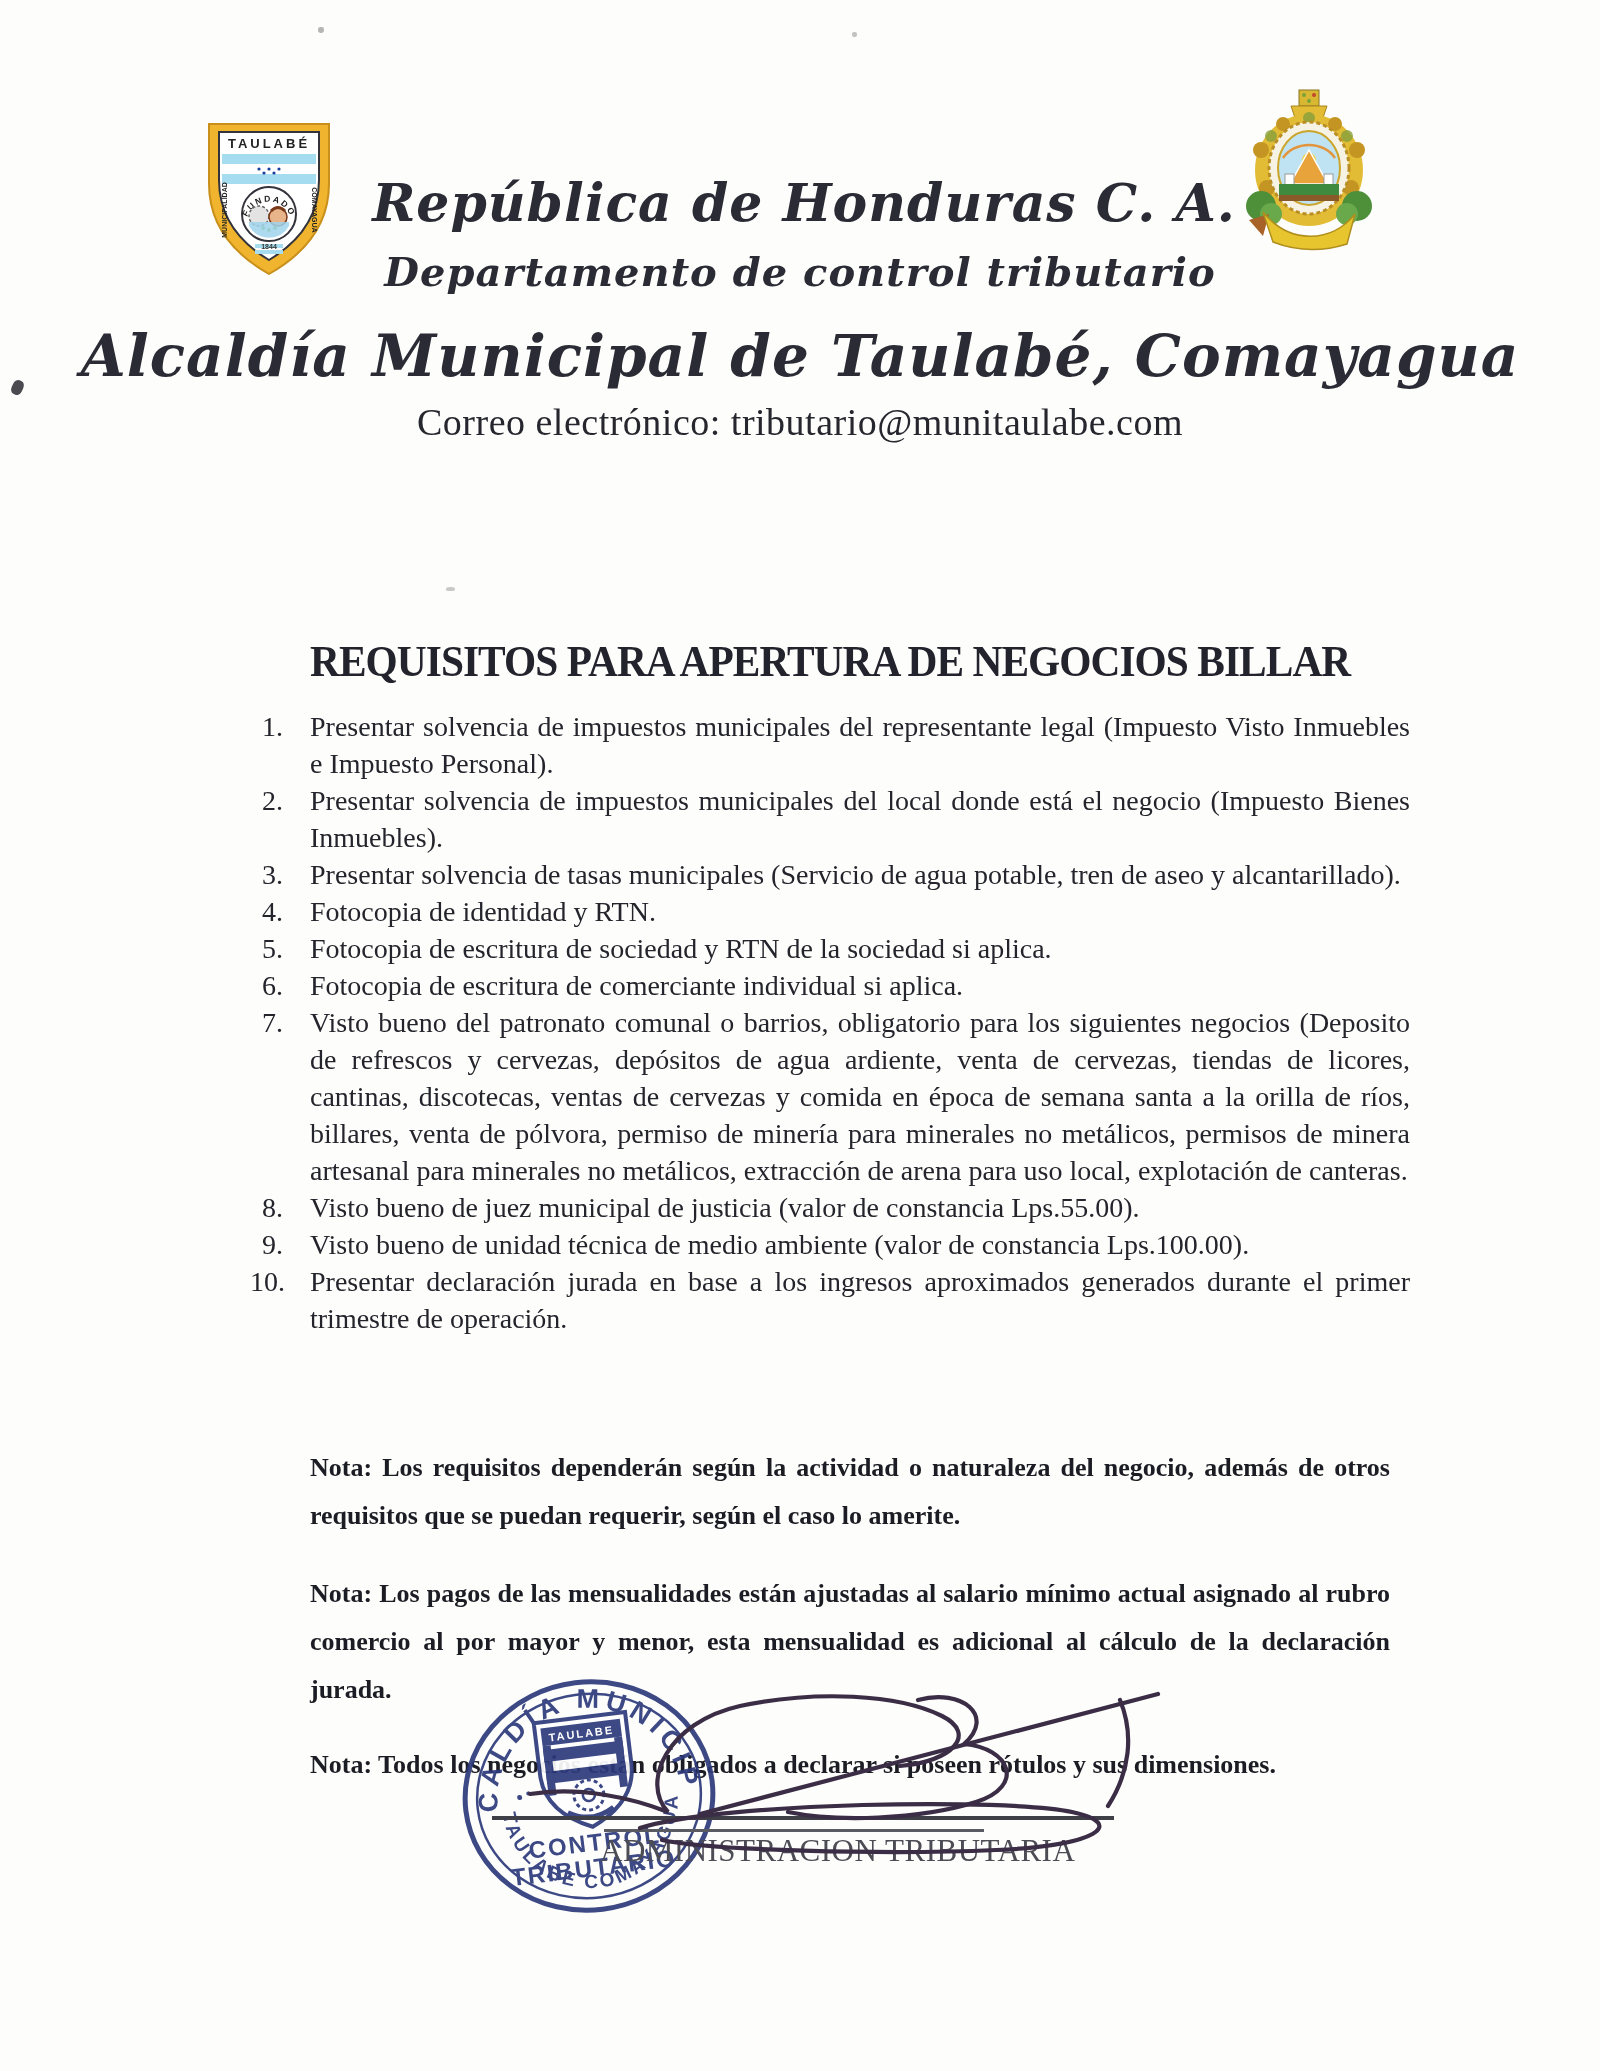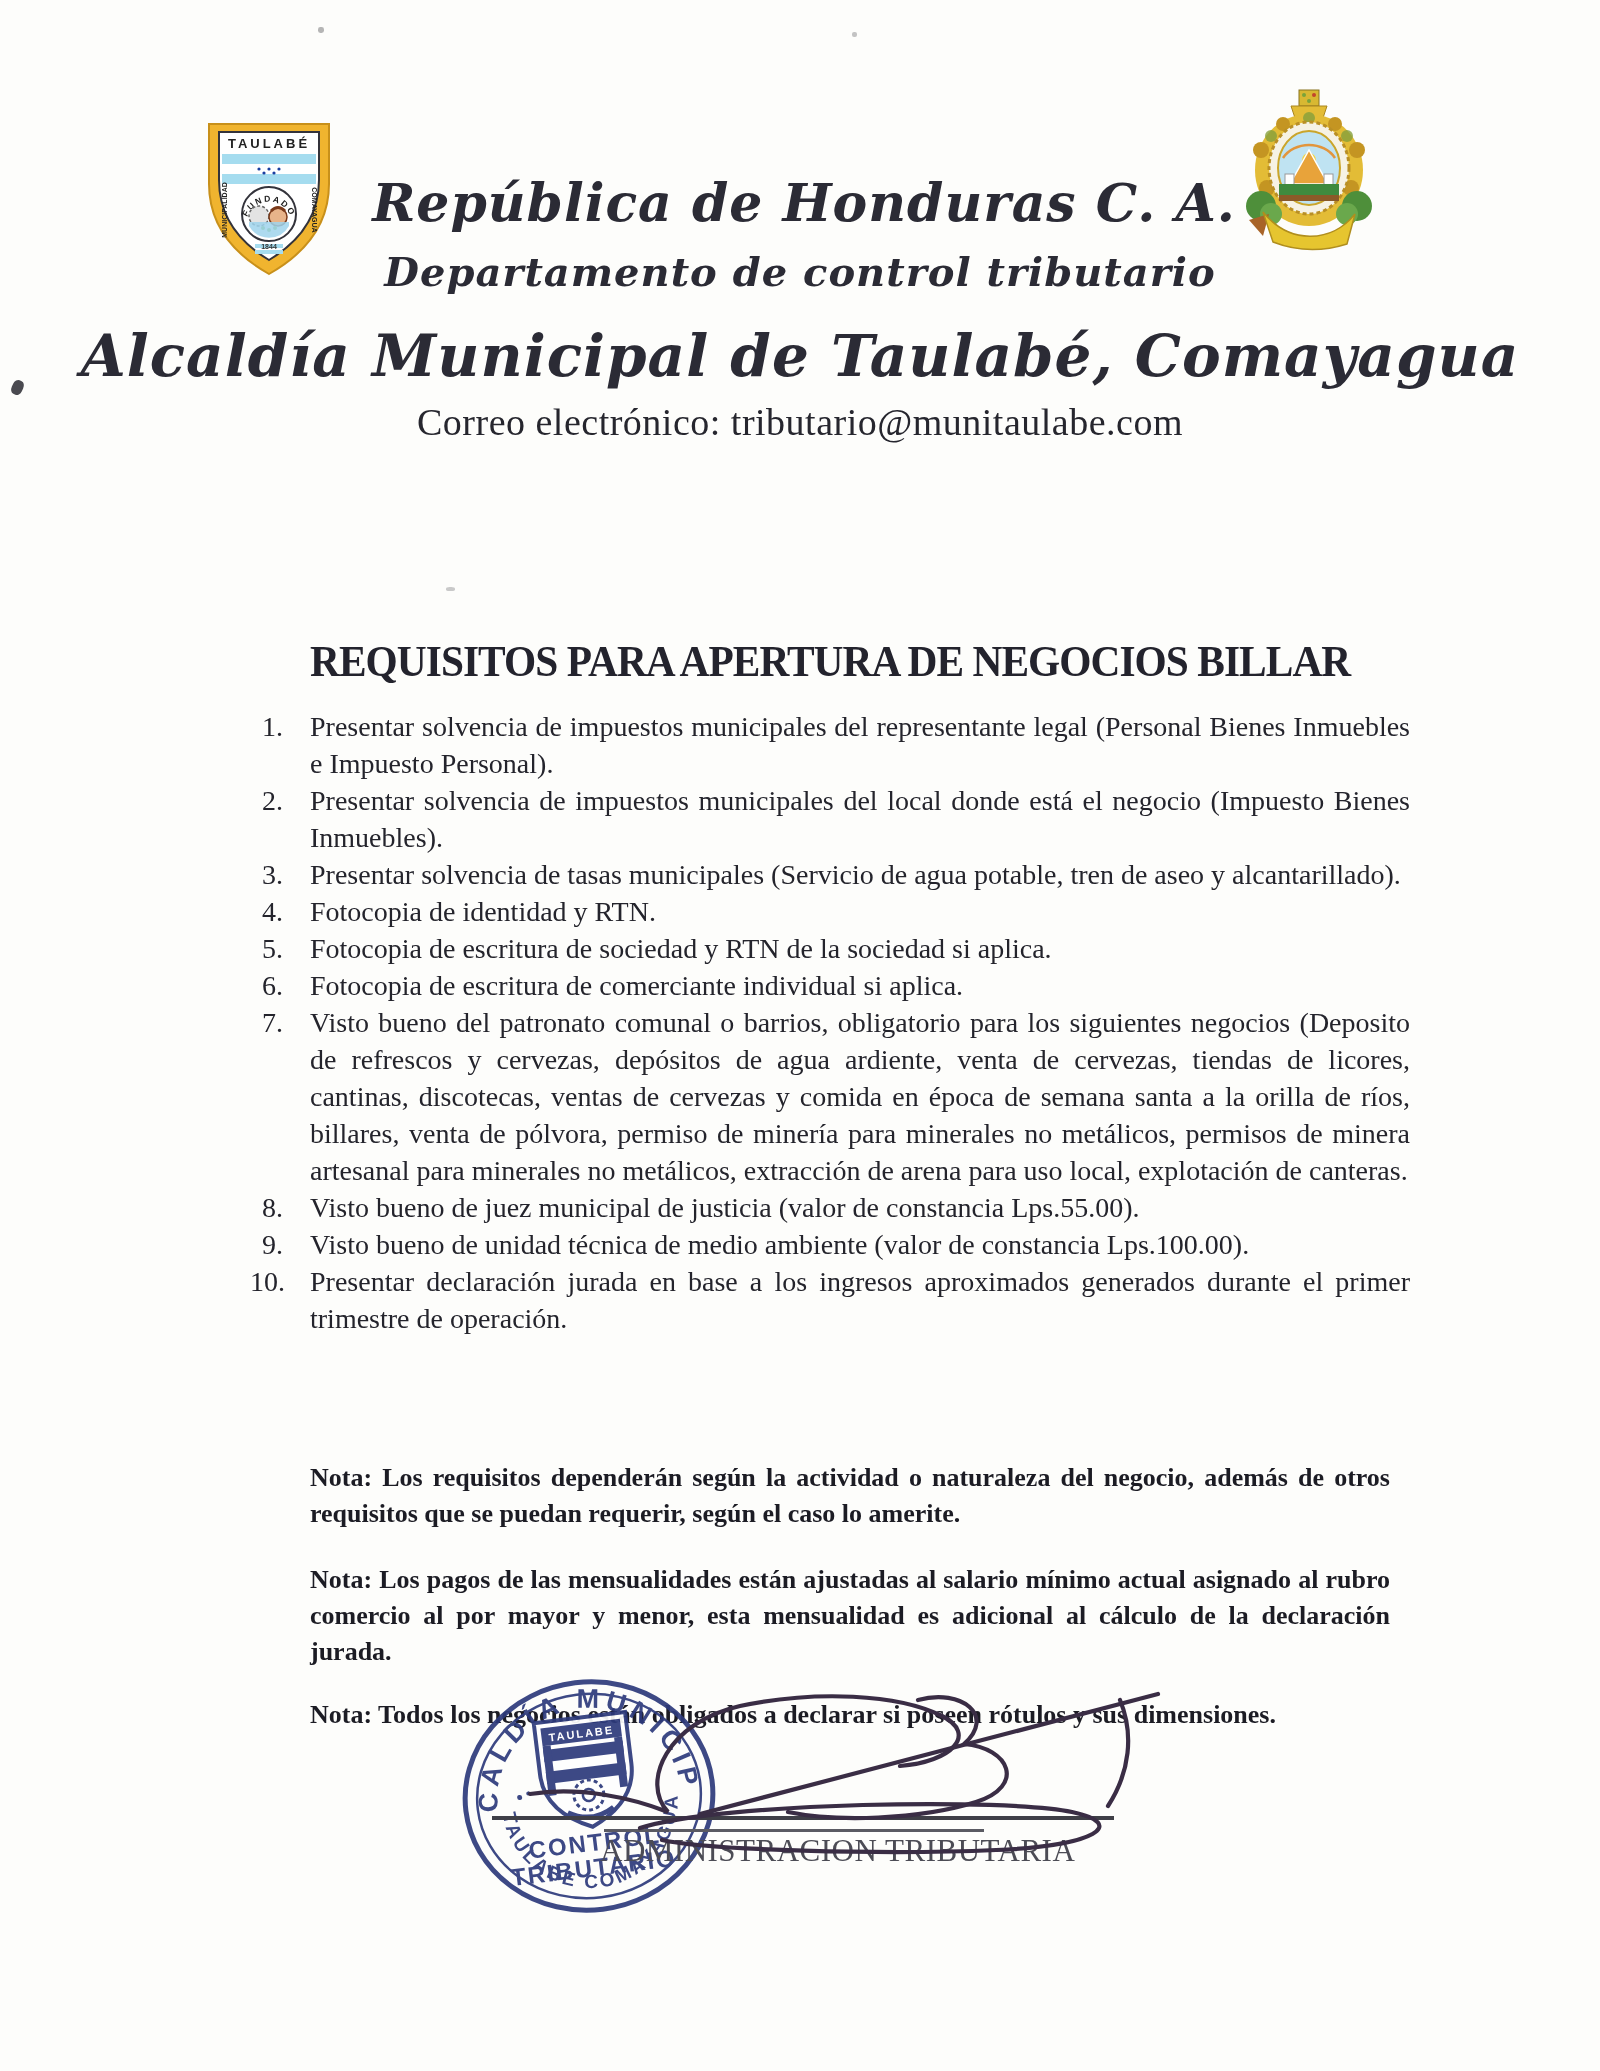--- a/index.html
+++ b/index.html
@@ -34,23 +34,22 @@
     position:absolute;left:250px;top:708px;width:1160px;
     margin:0;padding:0;list-style:none;
     font-size:28px;line-height:37px;
   }
   .req-list li{position:relative;padding-left:60px;width:1100px;text-align:justify;}
   .req-num{position:absolute;left:12px;top:0;}
   .req-list li.wide .req-num{left:0;}
   
   .notes{
     position:absolute;left:310px;top:1444px;width:1080px;
-    font-size:26px;line-height:36px;font-weight:bold;color:#1c1c24;
+    font-size:26px;line-height:48px;font-weight:bold;color:#1c1c24;
     text-align:justify;
-    margin-top:16px;
   }
   .note{margin:0 0 30px 0;}
   .note:nth-child(2){margin-bottom:27px;}
   .note:last-child{margin-bottom:0;}
   .note-3{margin-top:25px;}
   
   .stamp-svg,.sig-svg{position:absolute;left:0;top:0;width:1600px;height:2071px;pointer-events:none;}
   .sig-line-1{position:absolute;left:492px;top:1816px;width:622px;height:4px;background:#3f3f47;}
   .sig-line-2{position:absolute;left:604px;top:1829px;width:380px;height:3px;background:#5a5a62;}
   .sig-caption{
@@ -153,21 +152,21 @@
   </div>
 
   <div class="script-line script-1">República de Honduras C. A.</div>
   <div class="script-line script-2">Departamento de control tributario</div>
   <div class="script-line script-3">Alcaldía Municipal de Taulabé, Comayagua</div>
   <div class="email-line">Correo electrónico: tributario@munitaulabe.com</div>
 
   <div class="doc-title">REQUISITOS PARA APERTURA DE NEGOCIOS BILLAR</div>
 
   <ol class="req-list">
-    <li><span class="req-num">1.</span><span>Presentar solvencia de impuestos municipales del representante legal (Personal Bienes Inmuebles e Impuesto Personal).</span></li>
+    <li><span class="req-num">1.</span><span>Presentar solvencia de impuestos municipales del representante legal (Impuesto Visto Inmuebles e Impuesto Personal).</span></li>
     <li><span class="req-num">2.</span><span>Presentar solvencia de impuestos municipales del local donde está el negocio (Impuesto Bienes Inmuebles).</span></li>
     <li><span class="req-num">3.</span><span>Presentar solvencia de tasas municipales (Servicio de agua potable, tren de aseo y alcantarillado).</span></li>
     <li><span class="req-num">4.</span><span>Fotocopia de identidad y RTN.</span></li>
     <li><span class="req-num">5.</span><span>Fotocopia de escritura de sociedad y RTN de la sociedad si aplica.</span></li>
     <li><span class="req-num">6.</span><span>Fotocopia de escritura de comerciante individual si aplica.</span></li>
     <li><span class="req-num">7.</span><span>Visto bueno del patronato comunal o barrios, obligatorio para los siguientes negocios (Deposito de refrescos y cervezas, depósitos de agua ardiente, venta de cervezas, tiendas de licores, cantinas, discotecas, ventas de cervezas y comida en época de semana santa a la orilla de ríos, billares, venta de pólvora, permiso de minería para minerales no metálicos, permisos de minera artesanal para minerales no metálicos, extracción de arena para uso local, explotación de canteras.</span></li>
     <li><span class="req-num">8.</span><span>Visto bueno de juez municipal de justicia (valor de constancia Lps.55.00).</span></li>
     <li><span class="req-num">9.</span><span>Visto bueno de unidad técnica de medio ambiente (valor de constancia Lps.100.00).</span></li>
     <li class="wide"><span class="req-num">10.</span><span>Presentar declaración jurada en base a los ingresos aproximados generados durante el primer trimestre de operación.</span></li>
   </ol>

